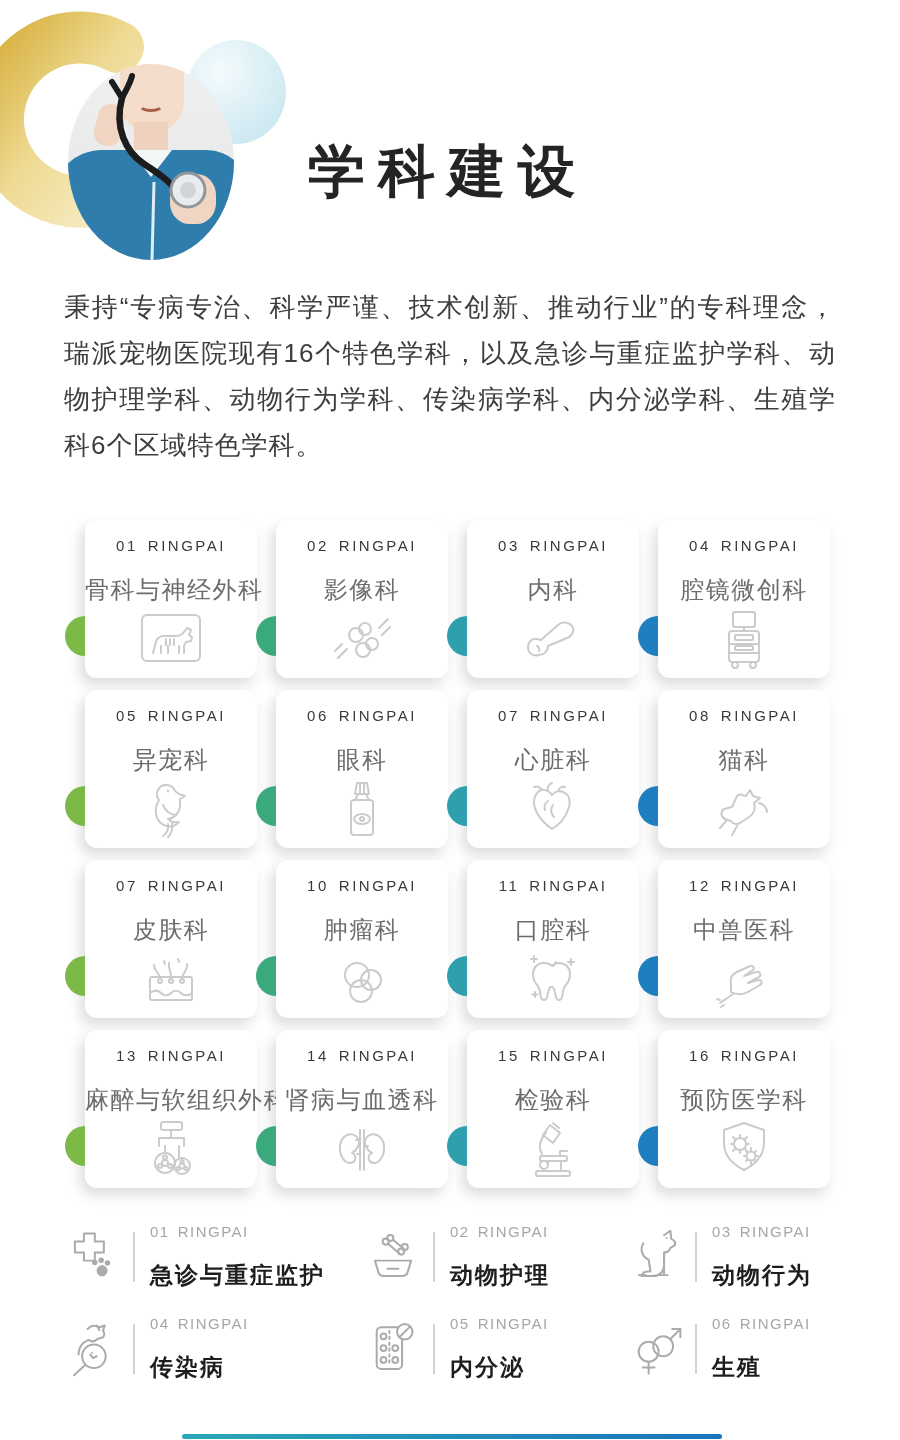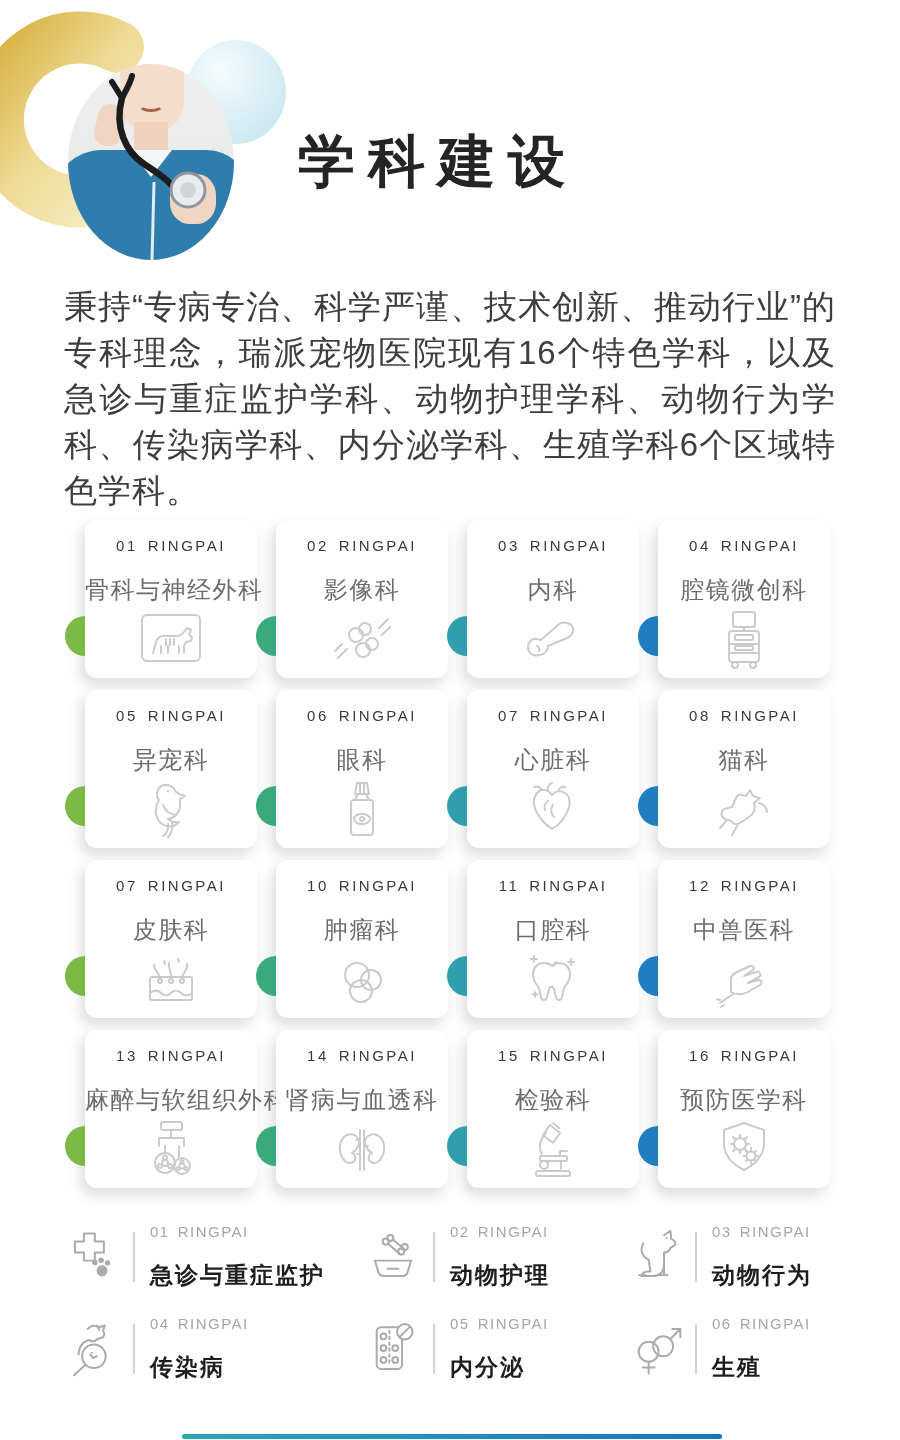--- a/index.html
+++ b/index.html
@@ -16,23 +16,23 @@
   .photo *{position:absolute;}
   .ph-face{left:52px;top:-20px;width:64px;height:88px;background:#f4ddcb;border-radius:0 0 30px 30px;}
   .ph-mouth{left:70px;top:34px;width:26px;height:14px;border:3px solid transparent;border-bottom:3px solid #a9604a;border-radius:50%;box-sizing:border-box;}
   .ph-neck{left:66px;top:58px;width:34px;height:36px;background:#eed2bd;}
   .ph-shirt{left:-16px;top:86px;width:198px;height:120px;background:#2e7dad;border-radius:50px 44px 0 0;}
   .ph-collar{left:62px;top:86px;width:0;height:0;border-left:21px solid transparent;border-right:21px solid transparent;border-top:27px solid #f2f6f7;}
   .ph-hand-up{left:28px;top:40px;width:27px;height:42px;background:#f0d6c2;border-radius:12px;transform:rotate(14deg);}
   .ph-hand-right{left:102px;top:110px;width:46px;height:50px;background:#f0d6c2;border-radius:42%;}
   .ph-steth{left:0;top:0;width:166px;height:196px;}
   
-  .title{position:absolute;left:296px;top:122px;margin:2px;font-size:57px;font-weight:bold;
+  .title{position:absolute;left:296px;top:122px;margin:12px;font-size:57px;font-weight:bold;
     letter-spacing:13px;color:#242424;z-index:3;}
-  .intro{position:absolute;left:64px;top:284px;width:772px;margin:0;font-size:33px;line-height:46px;
+  .intro{position:absolute;left:64px;top:284px;width:772px;margin:0;font-size:26px;line-height:46px;
     letter-spacing:1px;color:#3e3e3e;text-align:justify;z-index:3;}
   
   .grid{position:absolute;left:85px;top:520px;display:grid;grid-template-columns:repeat(4,172px);
     column-gap:19px;row-gap:12px;z-index:3;}
   .card{position:relative;height:158px;background:#ffffff;border-radius:12px;text-align:center;
     box-shadow:-6px 6px 12px rgba(120,120,120,.18), 0 10px 14px rgba(120,120,120,.08);}
   .half-disc{position:absolute;left:-20px;top:96px;width:20px;height:40px;border-radius:20px 0 0 20px;}
   .card-head{display:flex;justify-content:center;gap:10px;margin-top:17px;font-size:15px;
     letter-spacing:2.5px;color:#3a3a3a;}
   .card-name{margin-top:20px;font-size:24px;color:#6c6c6c;letter-spacing:1.5px;white-space:nowrap;}

